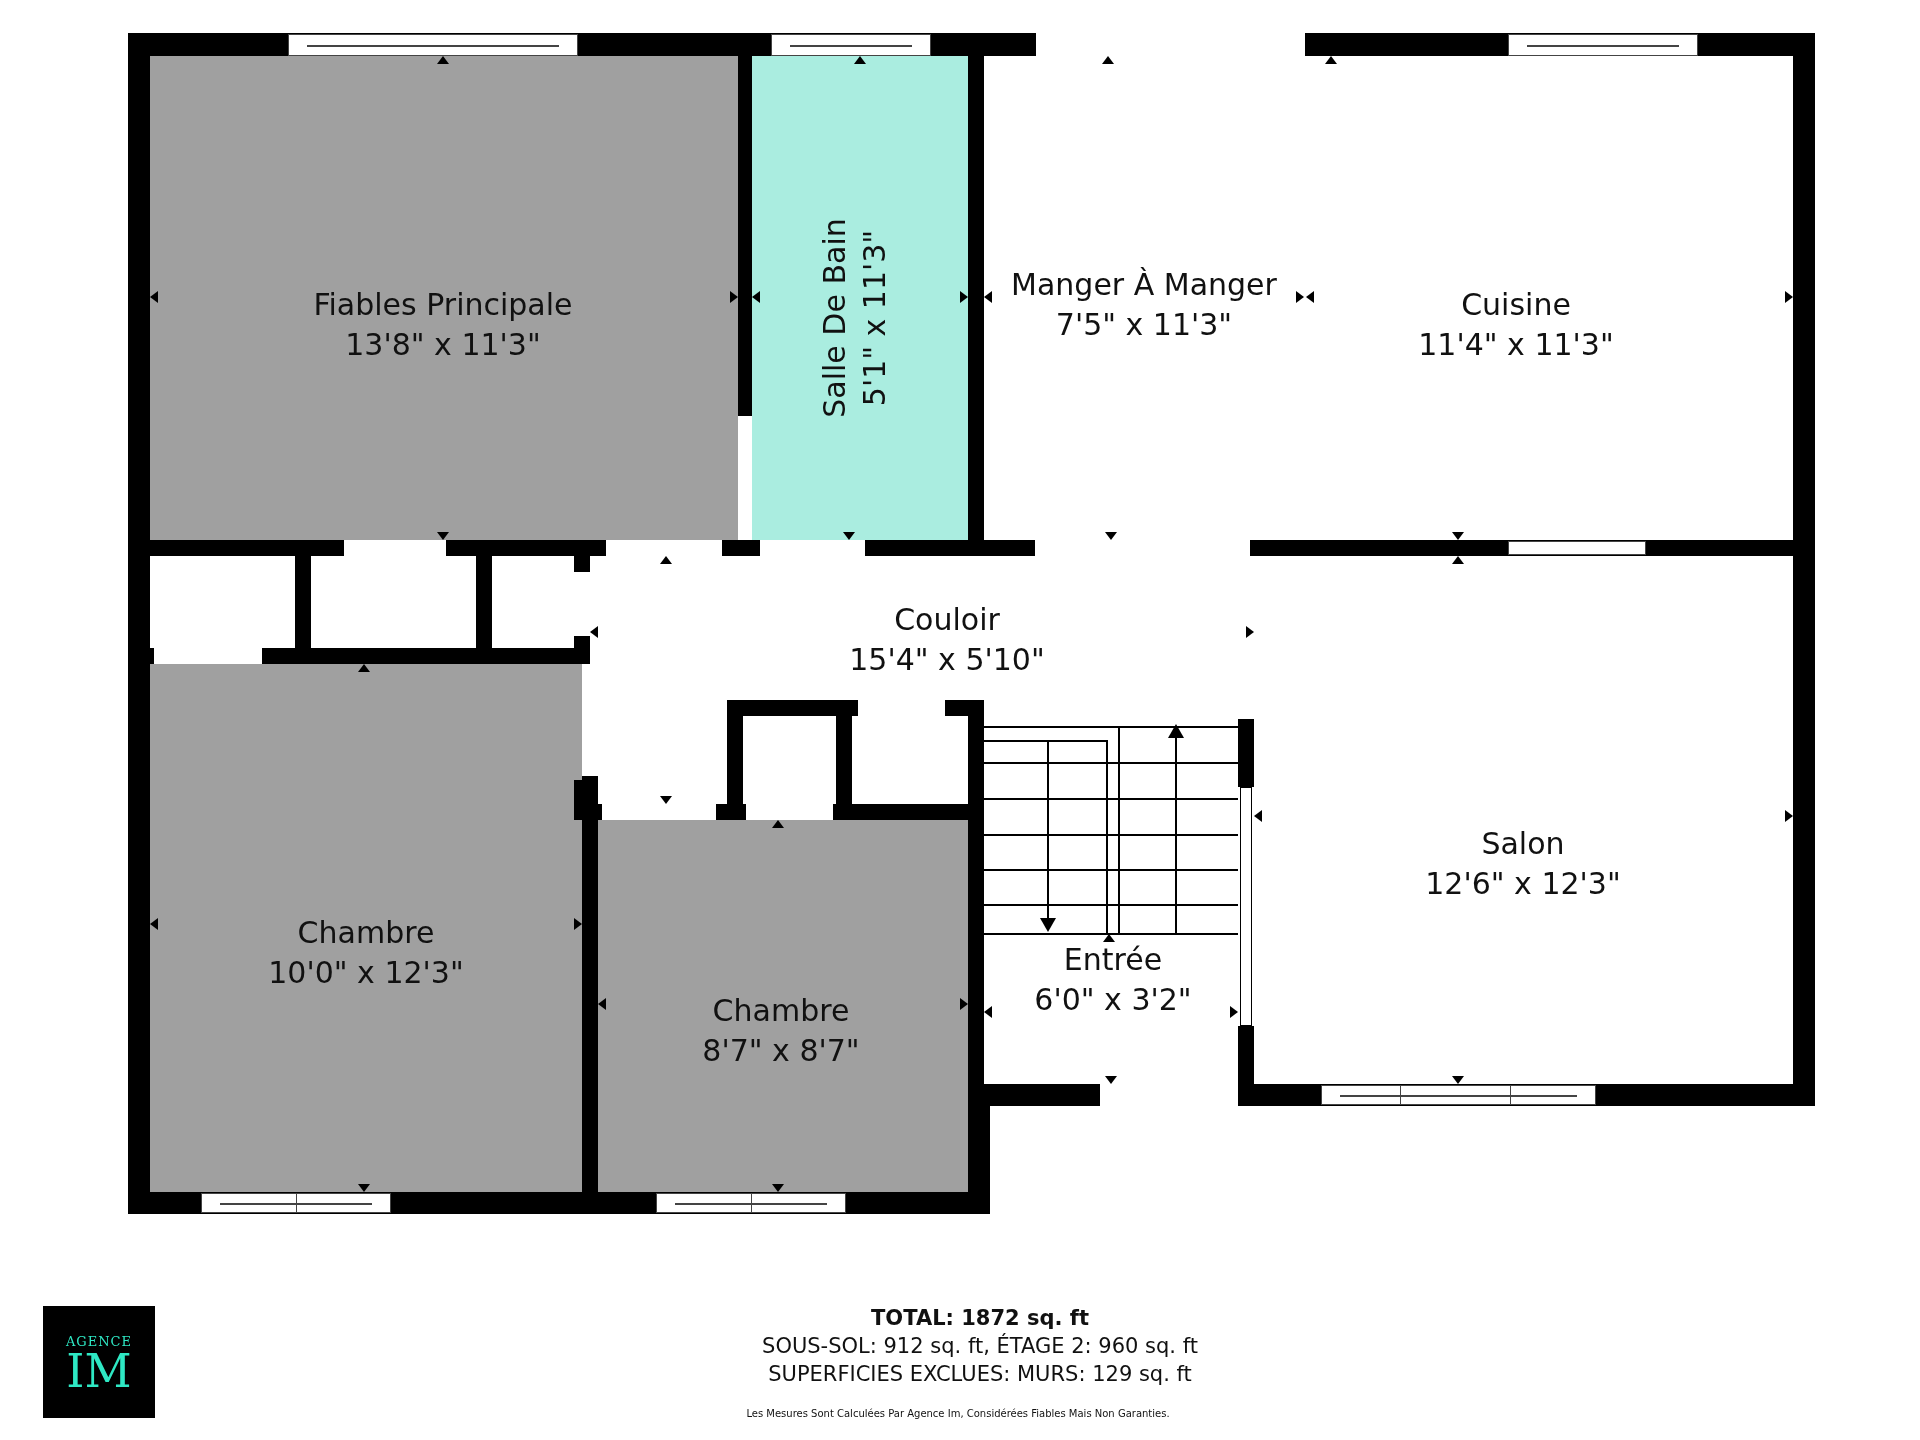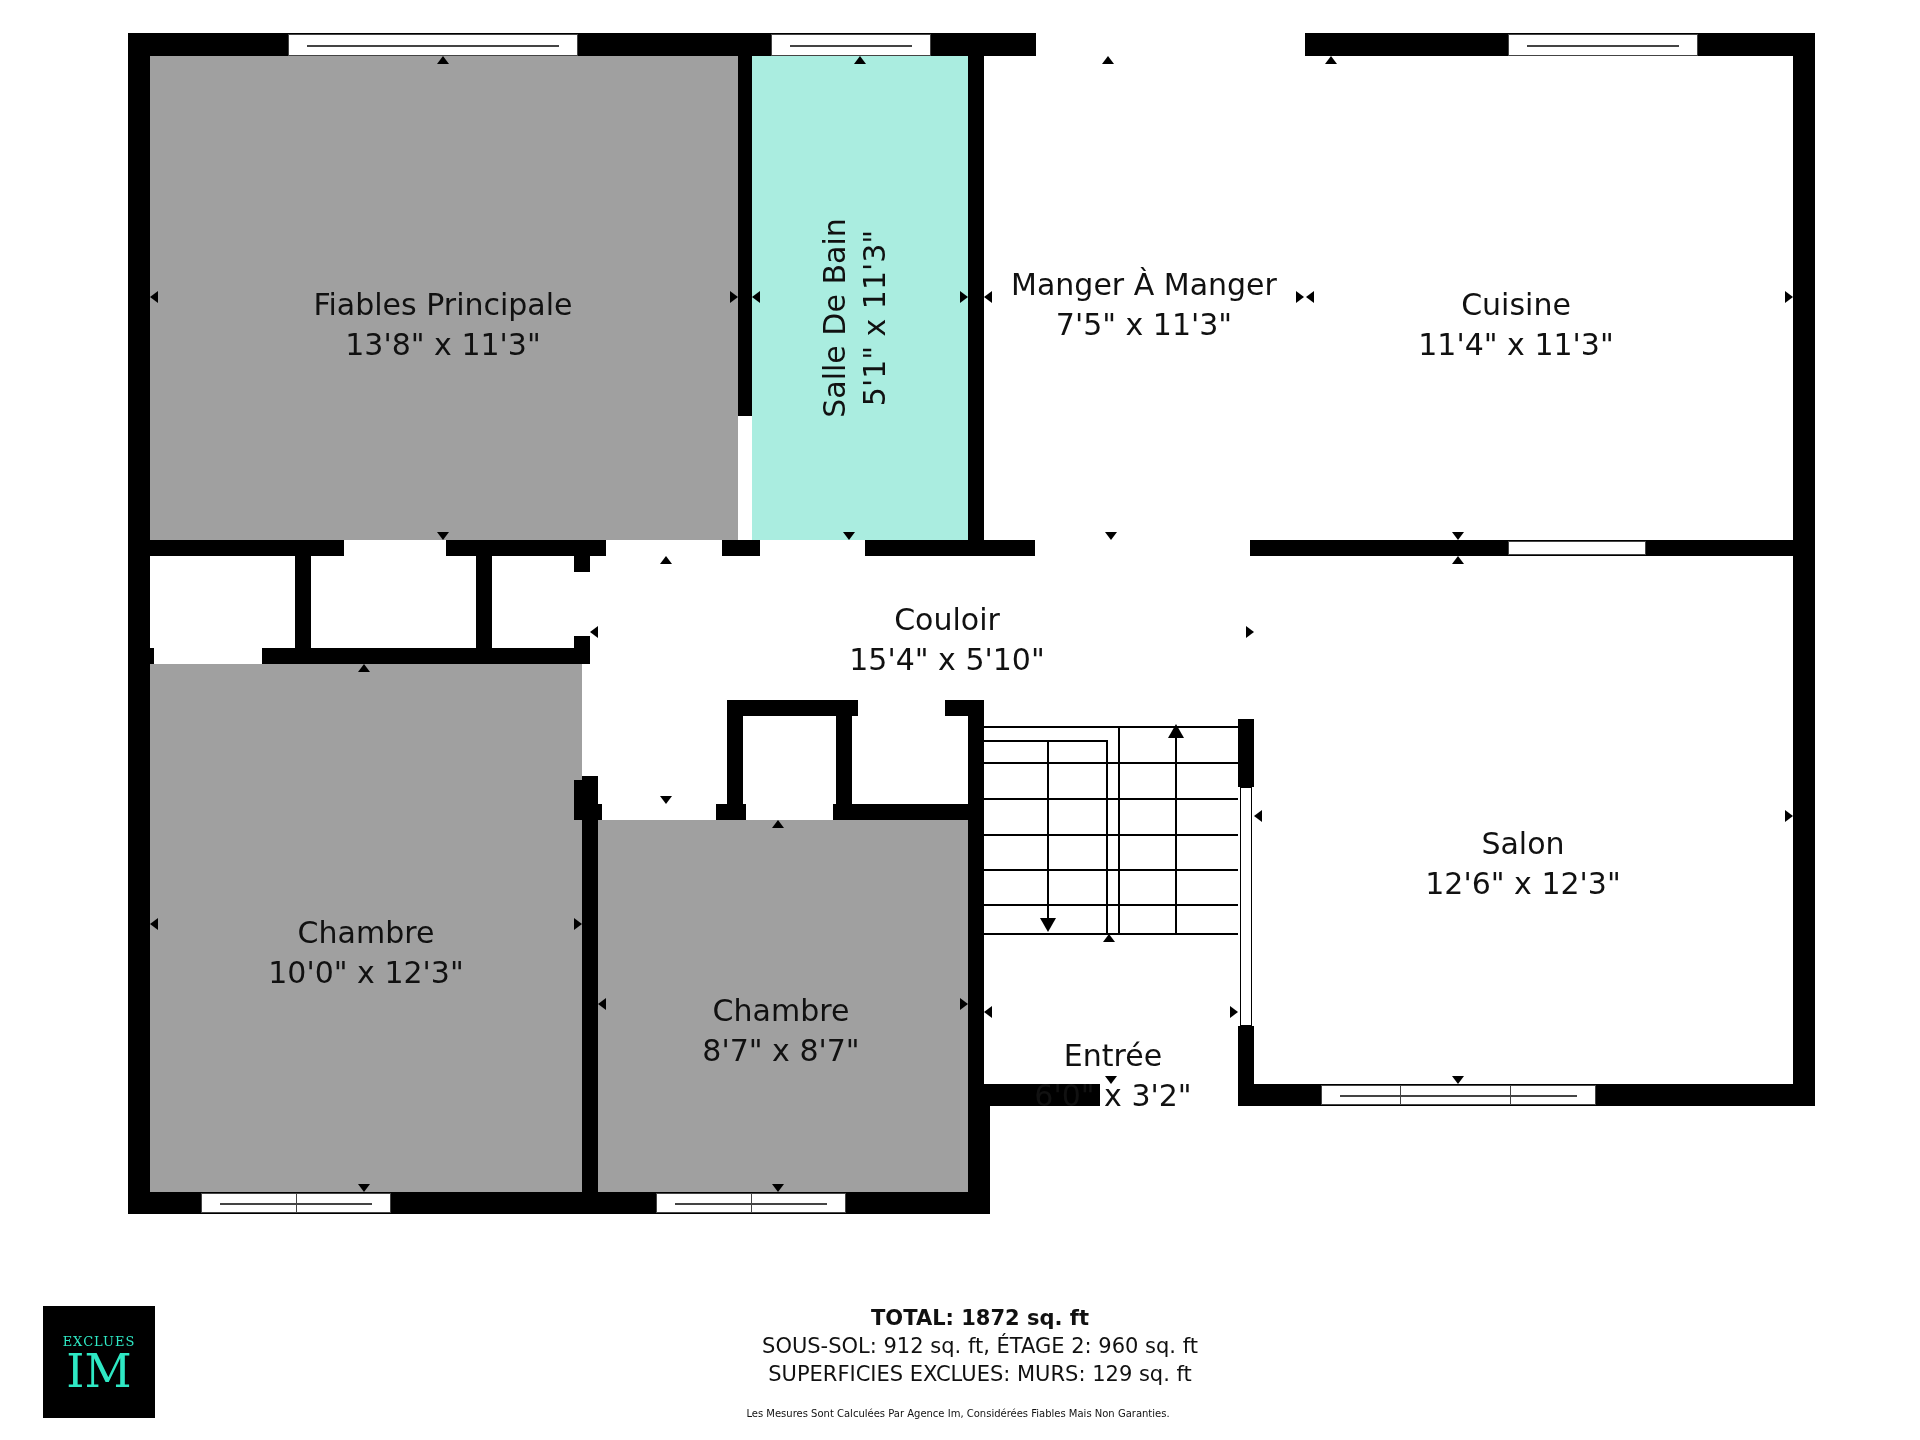--- a/index.html
+++ b/index.html
@@ -179,26 +179,26 @@
   <span class="dim">10'0" x 12'3"</span>
 </div>
 <div class="label" style="left:781px;top:1031px;">
   <span>Chambre</span>
   <span class="dim">8'7" x 8'7"</span>
 </div>
 <div class="label" style="left:1523px;top:864px;">
   <span>Salon</span>
   <span class="dim">12'6" x 12'3"</span>
 </div>
-<div class="label" style="left:1113px;top:1076px;">
+<div class="label" style="left:1113px;top:980px;">
   <span>Entrée</span>
   <span class="dim">6'0" x 3'2"</span>
 </div>
 
 <div class="logo">
-  <div class="logo-small">EXCLUES</div>
+  <div class="logo-small">AGENCE</div>
   <div class="logo-big">IM</div>
 </div>
 
 <div class="footer" style="top:1306px;font-size:21px;font-weight:bold;left:20px;">TOTAL: 1872 sq. ft</div>
 <div class="footer" style="top:1334px;font-size:21px;left:20px;">SOUS-SOL: 912 sq. ft, ÉTAGE 2: 960 sq. ft</div>
 <div class="footer" style="top:1362px;font-size:21px;left:20px;">SUPERFICIES EXCLUES: MURS: 129 sq. ft</div>
 <div class="footer" style="top:1408px;font-size:10px;left:-2px;">Les Mesures Sont Calculées Par Agence Im, Considérées Fiables Mais Non Garanties.</div>
 
 </body></html>

